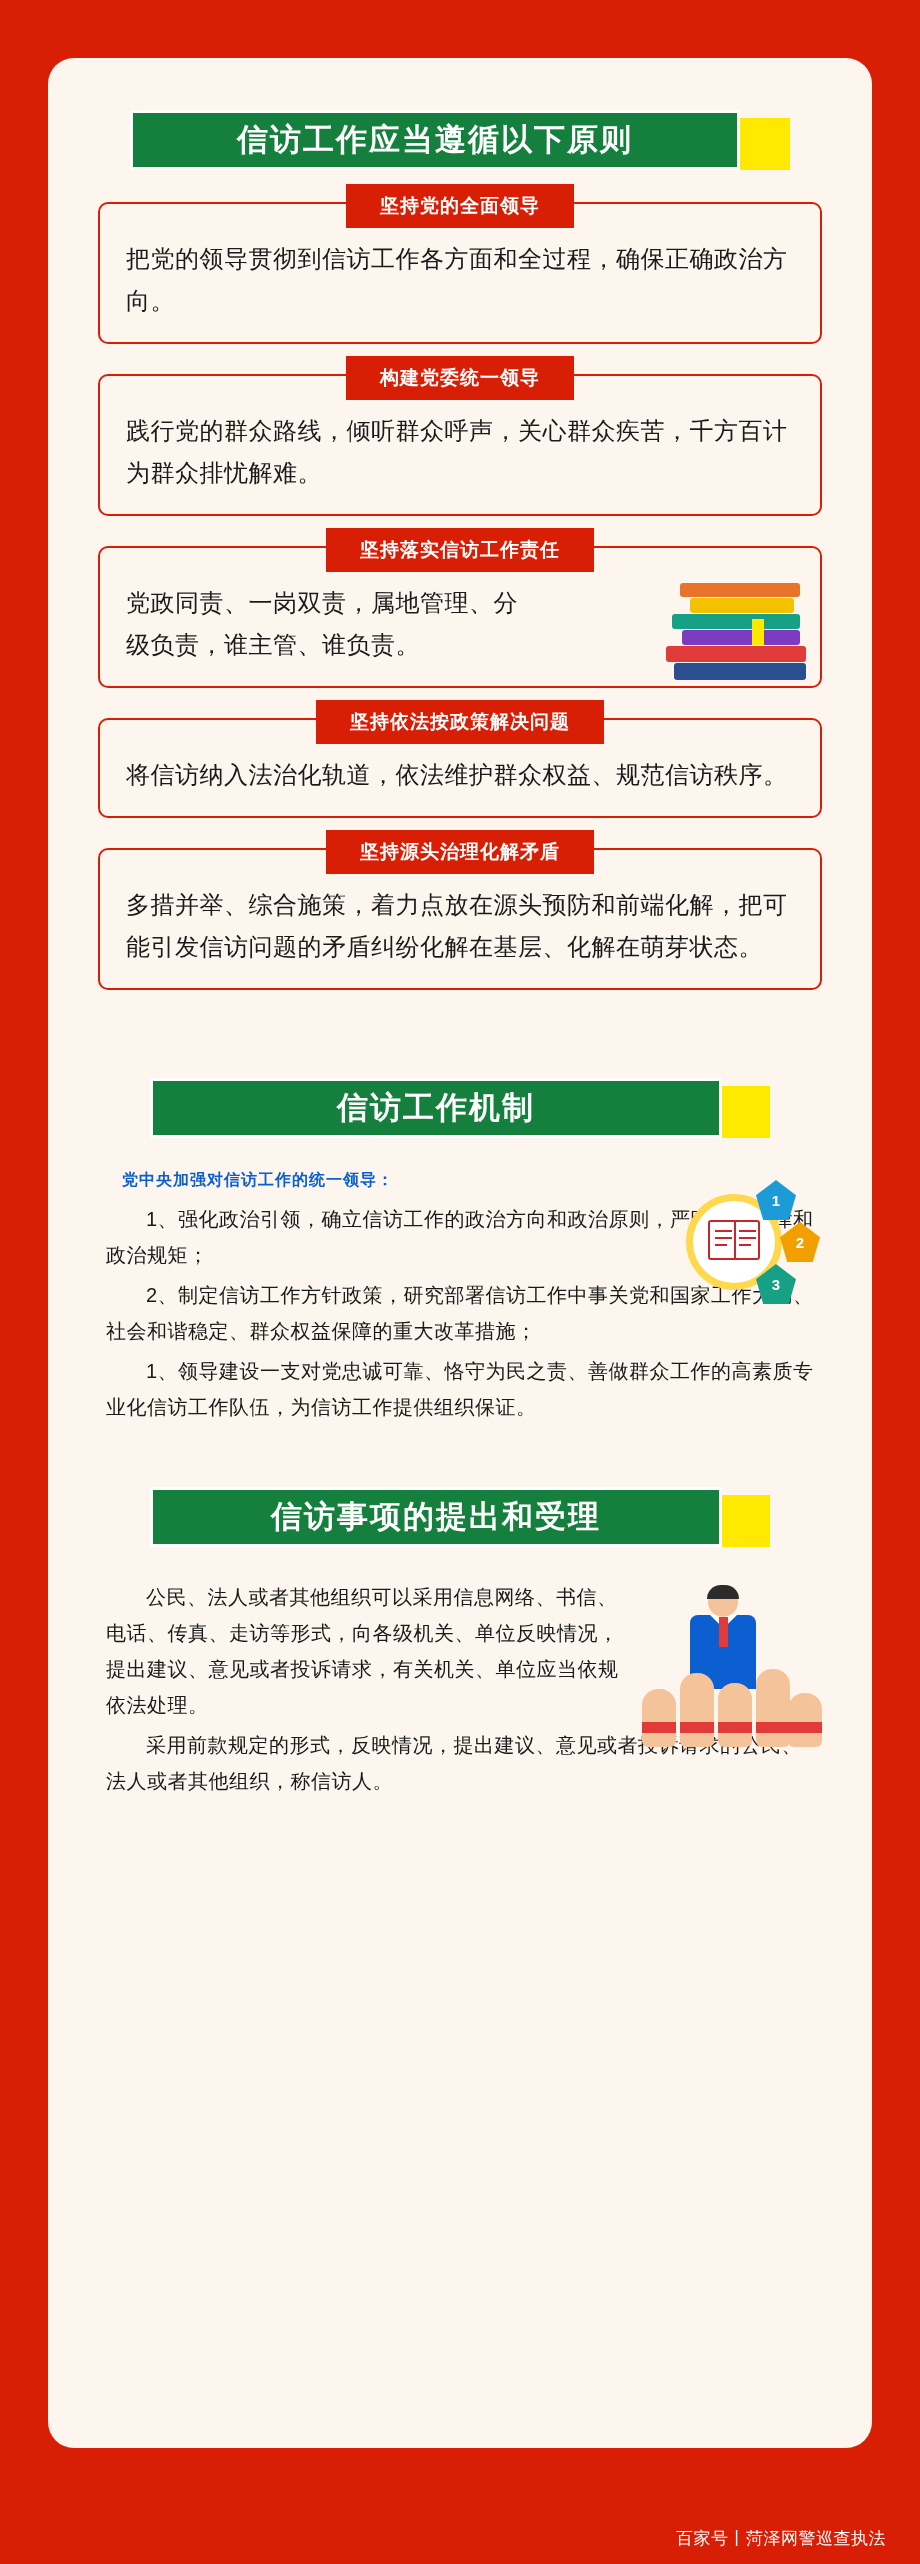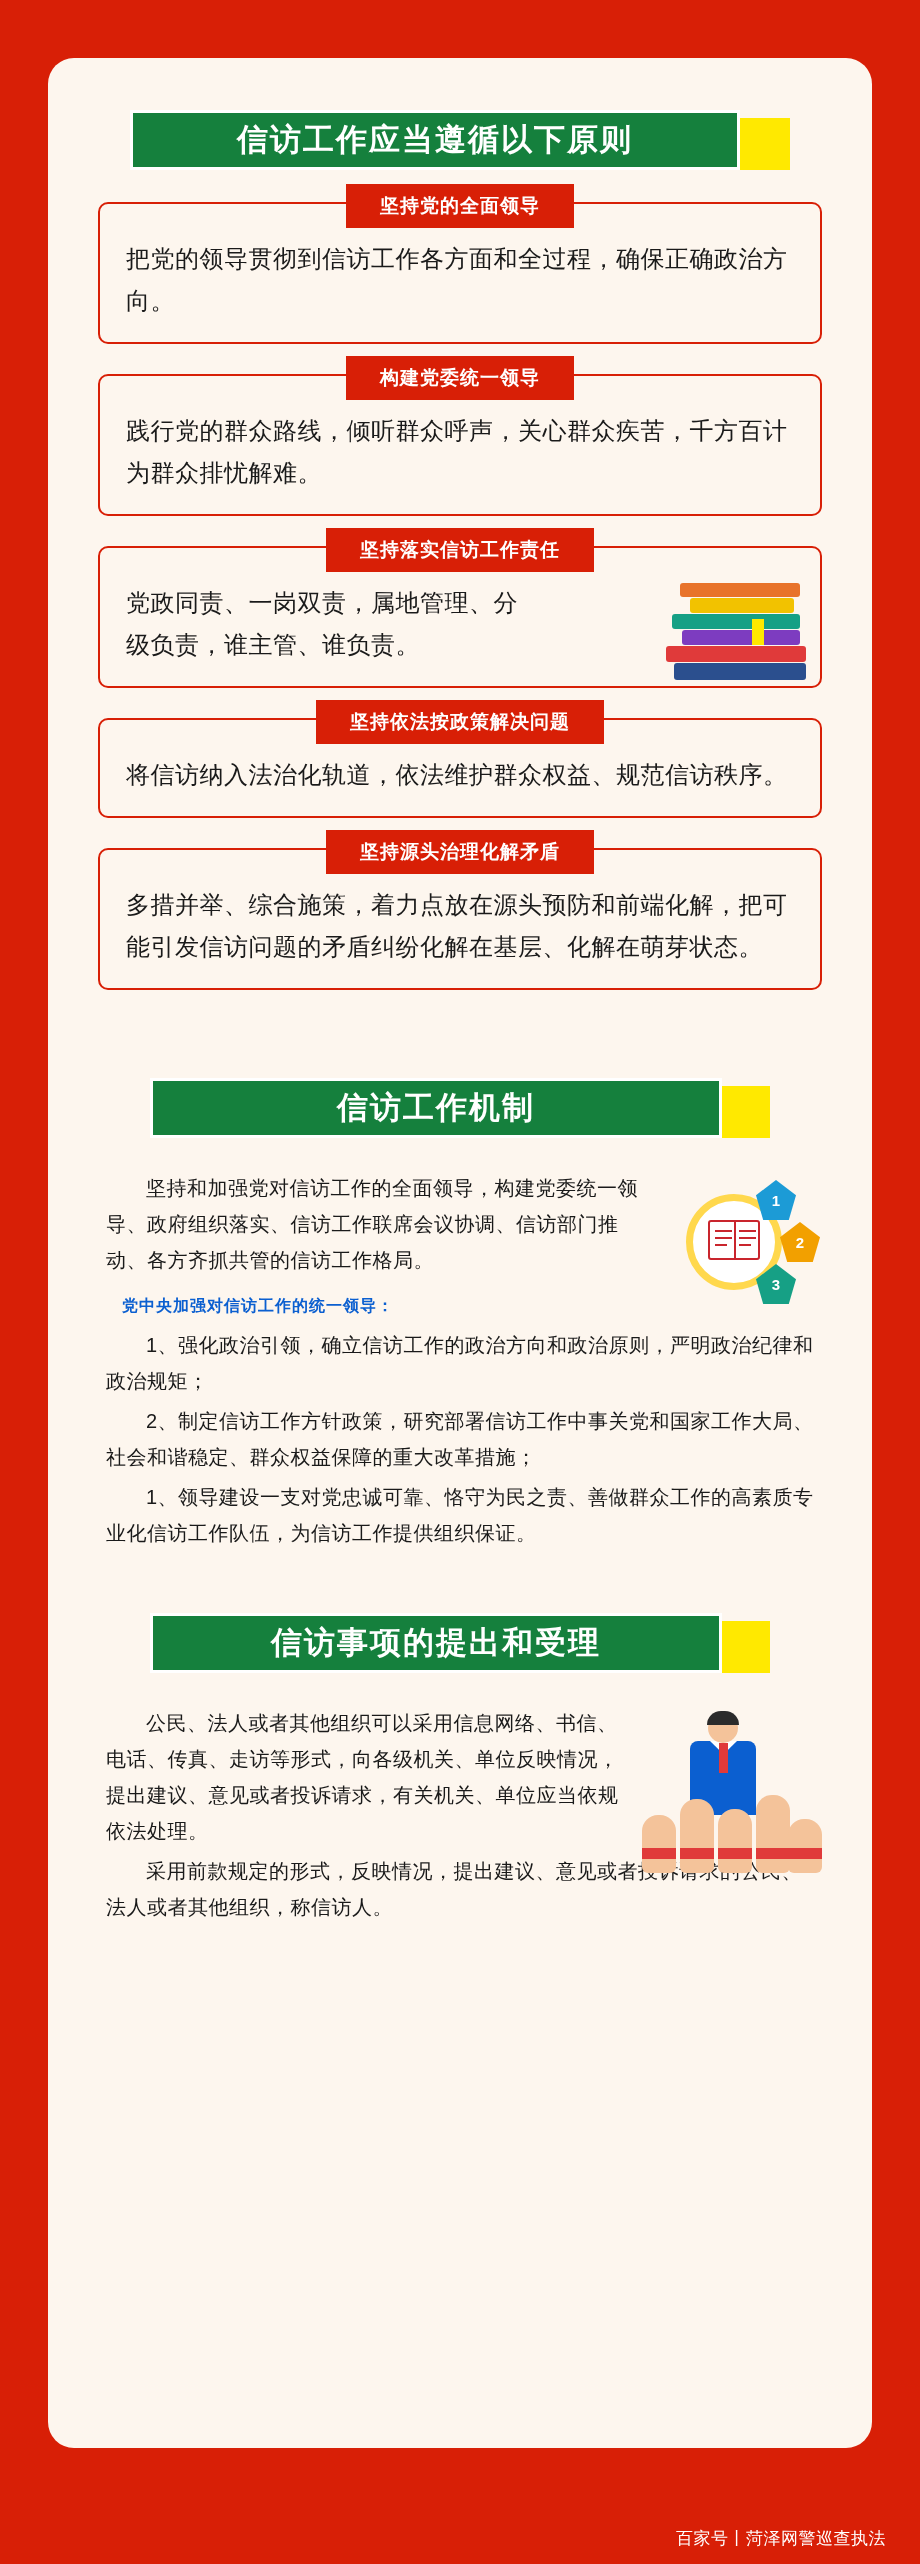--- a/index.html
+++ b/index.html
@@ -299,21 +299,20 @@
     <div class="gap-lg"></div>
 
     <div class="banner narrow">
       <div class="yellow"></div>
       <div class="red">
         <span>信访工作机制</span>
       </div>
     </div>
 
     <div class="section-block" style="position:relative">
-      <p class="para indent" style="width:76%">坚持和加强党对信访工作的全面领导，构建党委统一领导、政府组织落实、信访工作联席会议协调、信访部门推动、各方齐抓共管的信访工作格局。</p>
 
       <div class="steps">
         <div class="ring"></div>
         <div class="bk">
             <i></i>
             <i></i>
             <i></i>
             <i></i>
             <i></i>
             <i></i>

